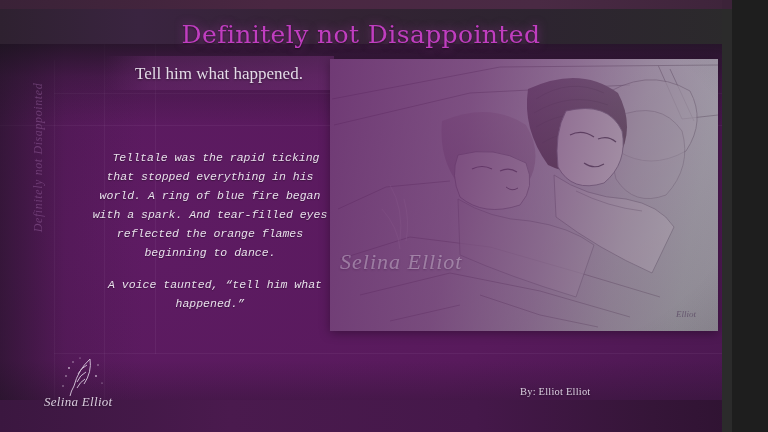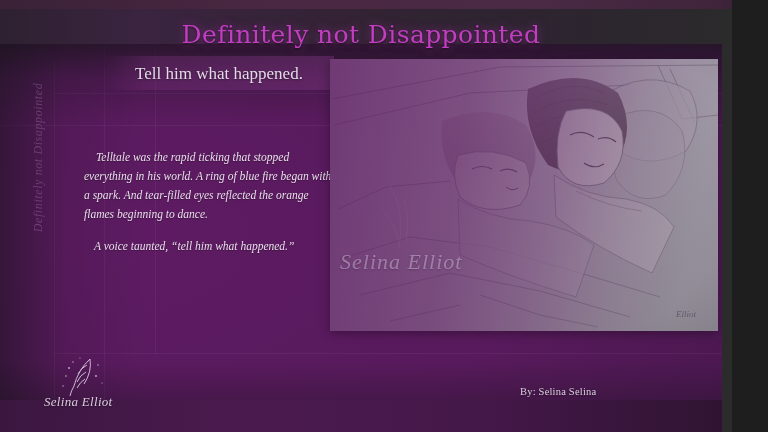--- a/index.html
+++ b/index.html
@@ -98,21 +98,22 @@
   }
 
   
   .body-copy{
     position:absolute;left:84px;top:148px;width:252px;
     color:#e9e0ec;
     font-size:11.5px;
     line-height:19px;
     font-style:italic;
     text-shadow:0 1px 1px rgba(0,0,0,.35);
-    font-family:Liberation Serif, serif;
+    font-family:Liberation Mono, monospace;
+    text-align:center;
   }
   .body-copy p{margin:0 0 13px 0;text-indent:12px;}
   .body-copy p:last-child{margin-bottom:16px;text-indent:10px;}
 
   
   .art-frame{
     position:absolute;left:330px;top:59px;width:388px;height:272px;
     overflow:hidden;
     background:#9a93a0;
     box-shadow:0 2px 10px rgba(0,0,0,.35);
@@ -326,18 +327,18 @@
         <circle cx="38" cy="9" r="0.7"></circle>
         <circle cx="36" cy="20" r="0.9"></circle>
         <circle cx="20" cy="2" r="0.6"></circle>
         <circle cx="42" cy="27" r="0.6"></circle>
         <circle cx="3" cy="30" r="0.7"></circle>
       </g>
     </svg>
     <div class="brand-name">Selina Elliot</div>
   </div>
 
-  <div class="credit">By: Selina Selina</div>
+  <div class="credit">By: Elliot Elliot</div>
 
   <div class="right-gutter"></div>
   <div class="right-gutter-top"></div>
 
 </div>
 
 </body></html>

